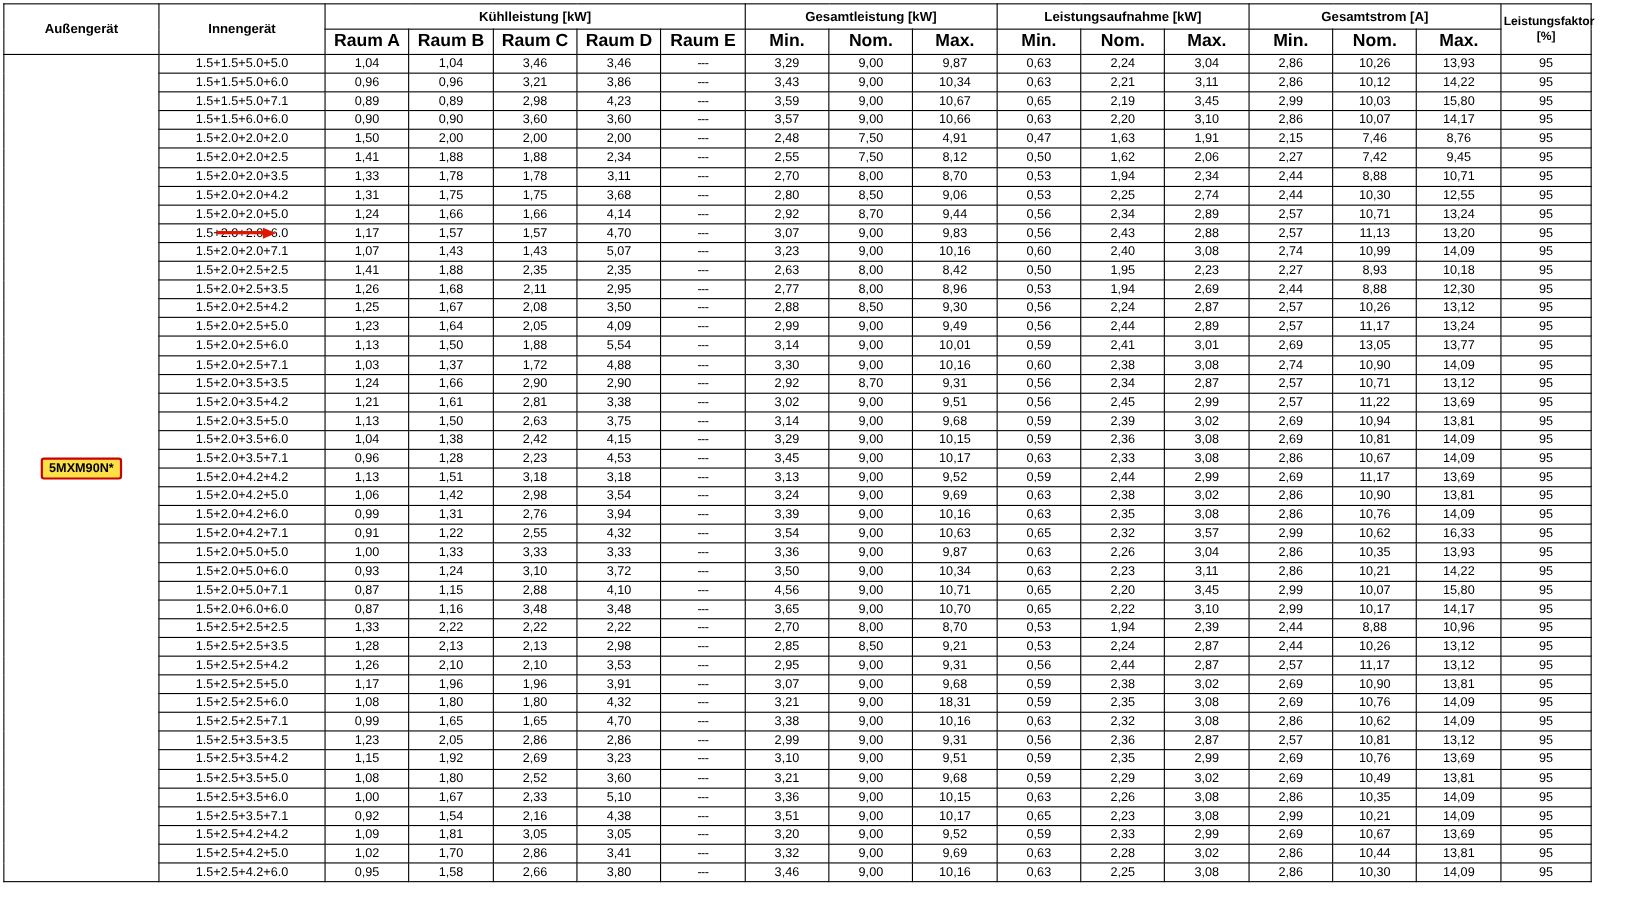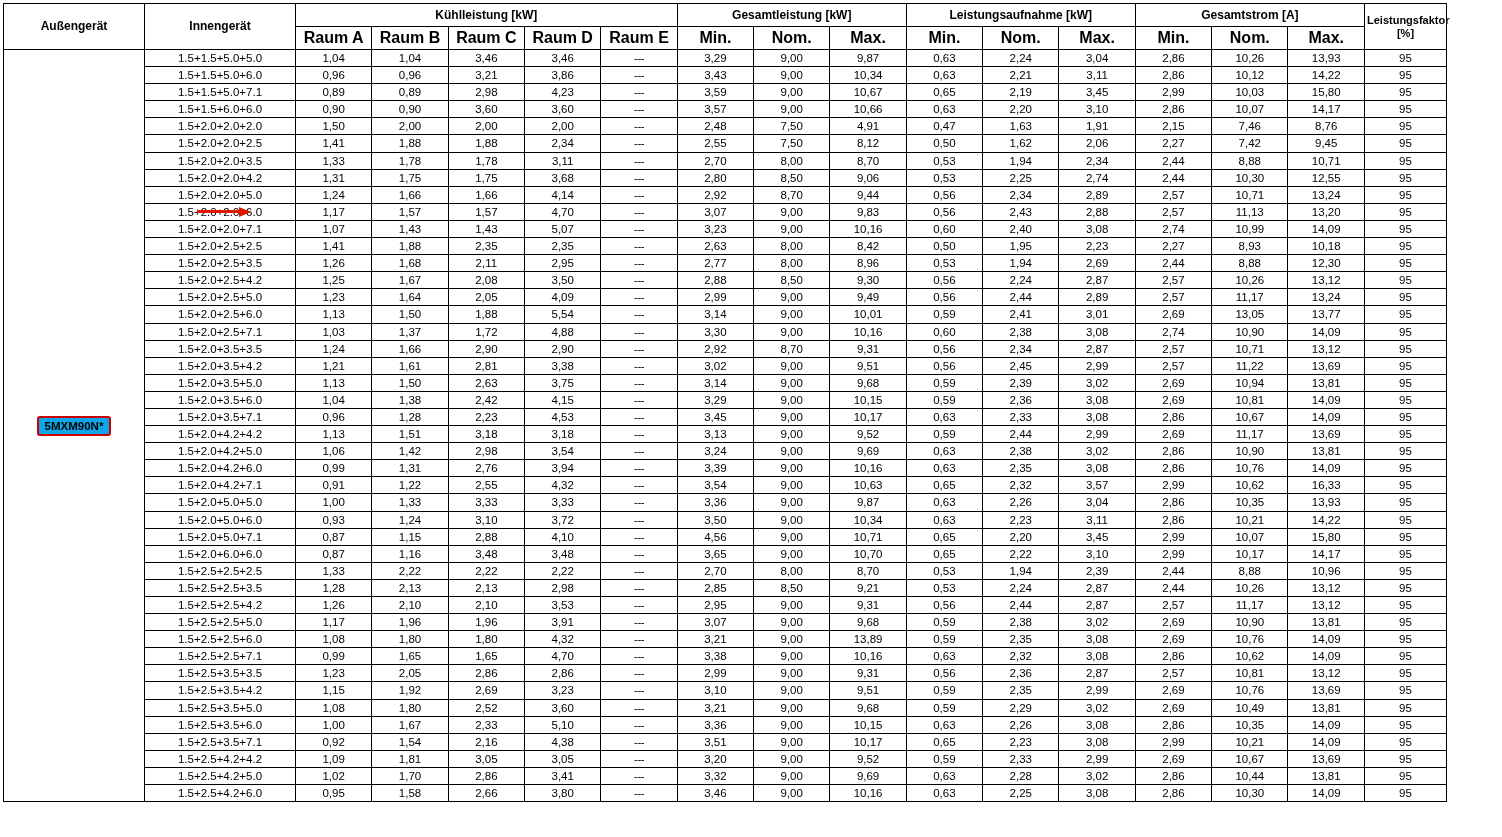--- a/index.html
+++ b/index.html
@@ -88,21 +88,21 @@
     vertical-align: middle;
   }
   .model-badge {
     display: inline-block;
     border: 2px solid #cc0000;
     border-radius: 3px;
     padding: 2px 6px;
     font-size: 11.5px;
     font-weight: bold;
     color: #000000;
-    background: #0ea5e9;
+    background: #fde047;
     white-space: nowrap;
   }
   
   .arrow-cell {
     position: relative;
   }
   .arrow {
     position: absolute;
     left: 52px;
     top: 50%;
@@ -783,21 +783,21 @@
         </tr>
         <tr>
           <td class="combo">1.5+2.5+2.5+6.0</td>
           <td>1,08</td>
           <td>1,80</td>
           <td>1,80</td>
           <td>4,32</td>
           <td class="dash">---</td>
           <td>3,21</td>
           <td>9,00</td>
-          <td>13,89</td>
+          <td>18,31</td>
           <td>0,59</td>
           <td>2,35</td>
           <td>3,08</td>
           <td>2,69</td>
           <td>10,76</td>
           <td>14,09</td>
           <td>95</td>
         </tr>
         <tr>
           <td class="combo">1.5+2.5+2.5+7.1</td>

